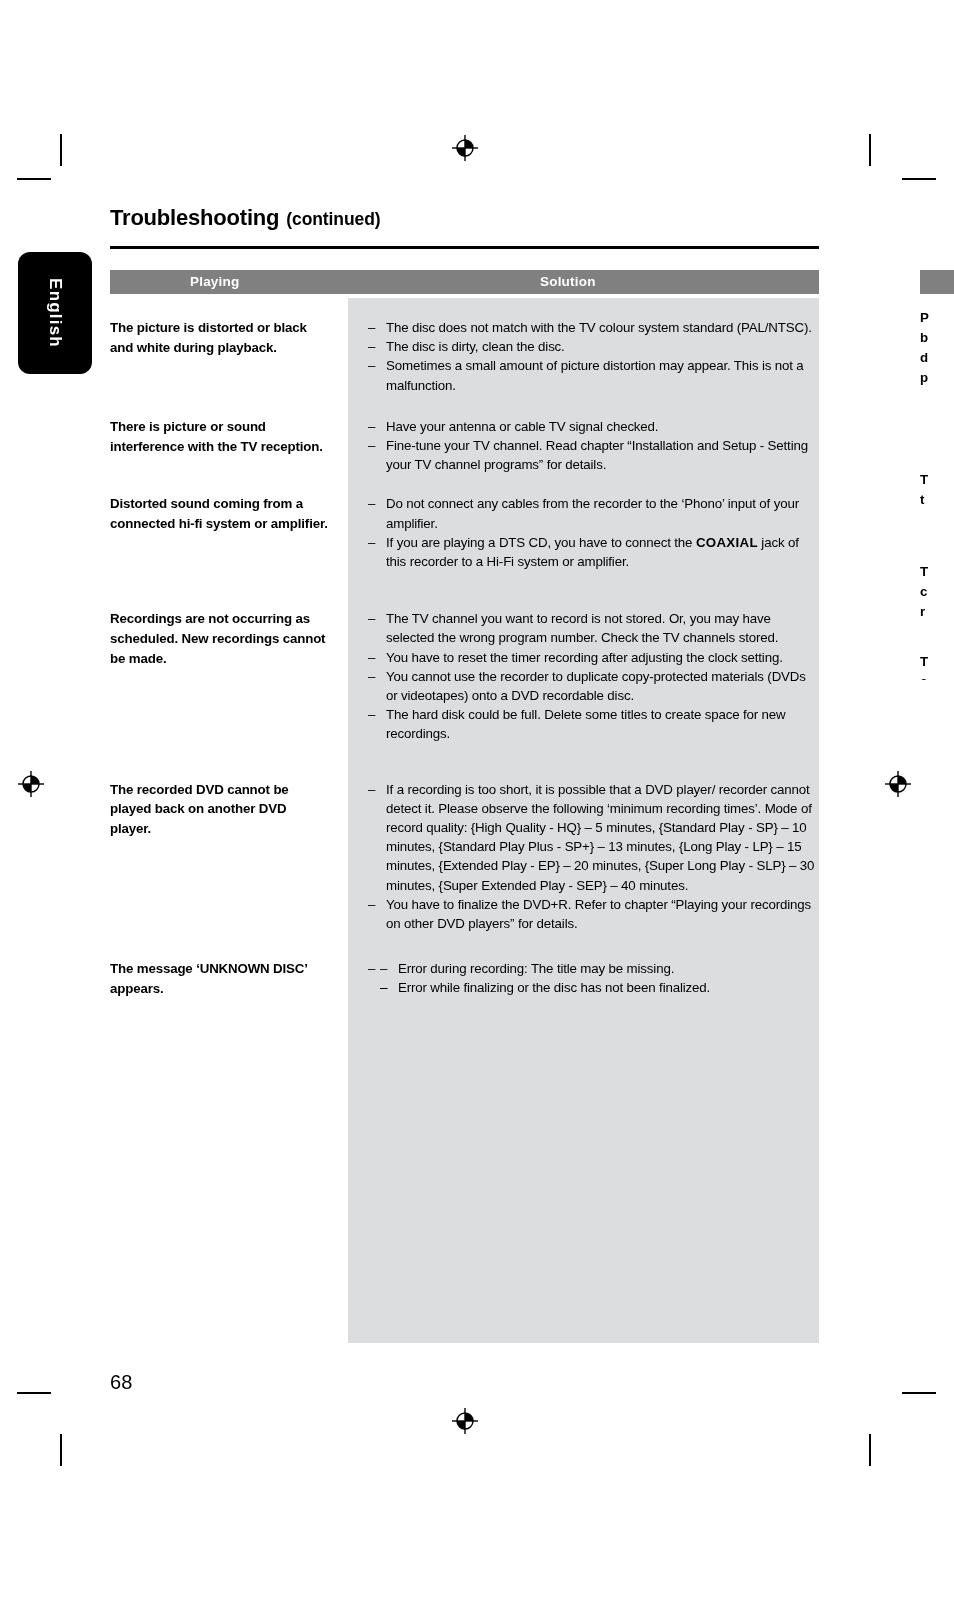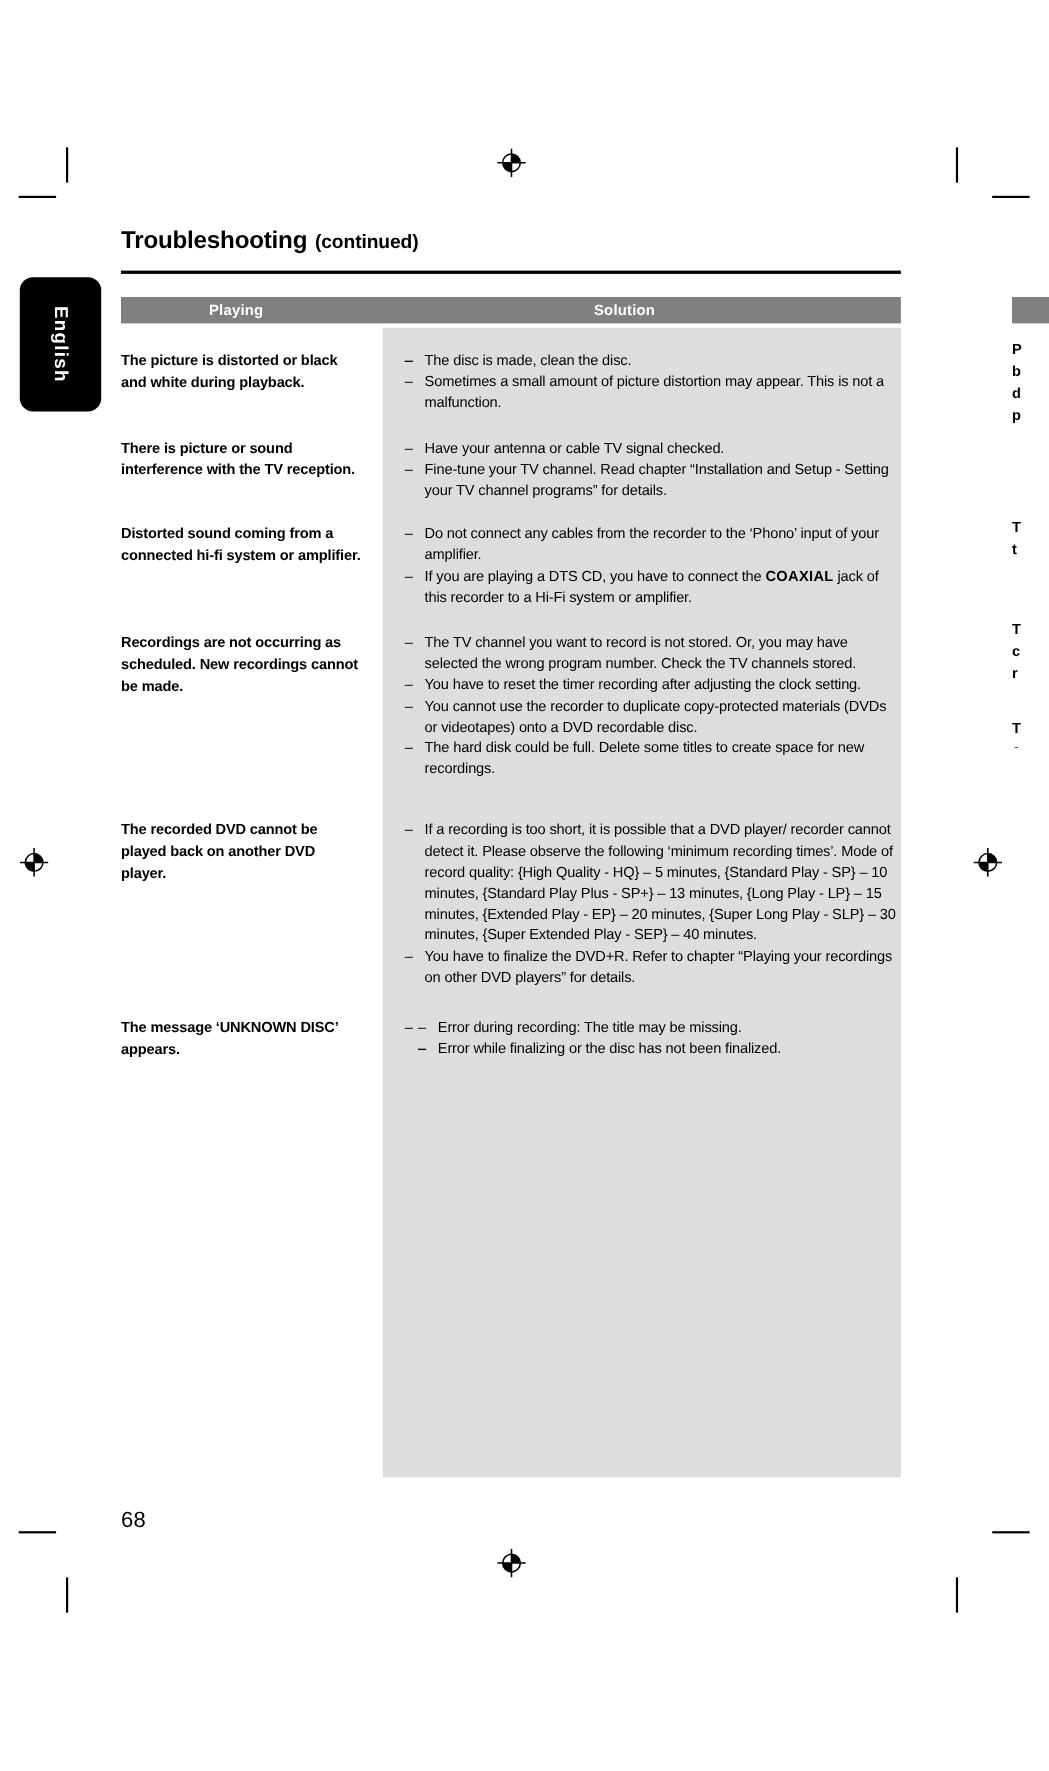--- a/index.html
+++ b/index.html
@@ -246,22 +246,22 @@
 
 <div id="solution-bg"></div>
 
 <div id="table-body">
     <div class="row" style="margin-top: 20px;">
       <div class="col-problem">
         <div class="problem-text">The picture is distorted or black and white during playback.</div>
       </div>
       <div class="col-solution">
         <ul class="sol-list">
-          <li><span class="dash">–</span></li>
-          <li><span class="dash">–</span><span>The disc is made, clean the disc.</span></li>
+          <li><span class="dash">–</span><span>The disc does not match with the TV colour system standard (PAL/NTSC).</span></li>
+          <li><span class="dash">–</span><span>The disc is dirty, clean the disc.</span></li>
           <li><span class="dash">–</span><span>Sometimes a small amount of picture distortion may appear. This is not a malfunction.</span></li>
         </ul>
       </div>
     </div>
     <div class="row" style="margin-top: 22px;">
       <div class="col-problem">
         <div class="problem-text">There is picture or sound interference with the TV reception.</div>
       </div>
       <div class="col-solution">
         <ul class="sol-list">
@@ -274,21 +274,21 @@
       <div class="col-problem">
         <div class="problem-text">Distorted sound coming from a connected hi-fi system or amplifier.</div>
       </div>
       <div class="col-solution">
         <ul class="sol-list">
           <li><span class="dash">–</span><span>Do not connect any cables from the recorder to the ‘Phono’ input of your amplifier.</span></li>
           <li><span class="dash">–</span><span>If you are playing a DTS CD, you have to connect the </span><span class="bold-inline">COAXIAL</span><span>  jack of this recorder to a Hi-Fi system or amplifier.</span></li>
         </ul>
       </div>
     </div>
-    <div class="row" style="margin-top: 22px;">
+    <div class="row" style="margin-top: 38px;">
       <div class="col-problem">
         <div class="problem-text">Recordings are not occurring as scheduled. New recordings cannot be made.</div>
       </div>
       <div class="col-solution">
         <ul class="sol-list">
           <li><span class="dash">–</span><span>The TV channel you want to record is not stored. Or, you may have selected the wrong program number. Check the TV channels stored.</span></li>
           <li><span class="dash">–</span><span>You have to reset the timer recording after adjusting the clock setting.</span></li>
           <li><span class="dash">–</span><span>You cannot use the recorder to duplicate copy-protected materials (DVDs or videotapes) onto a DVD recordable disc.</span></li>
           <li><span class="dash">–</span><span>The hard disk could be full. Delete some titles to create space for new recordings.</span></li>
         </ul>

